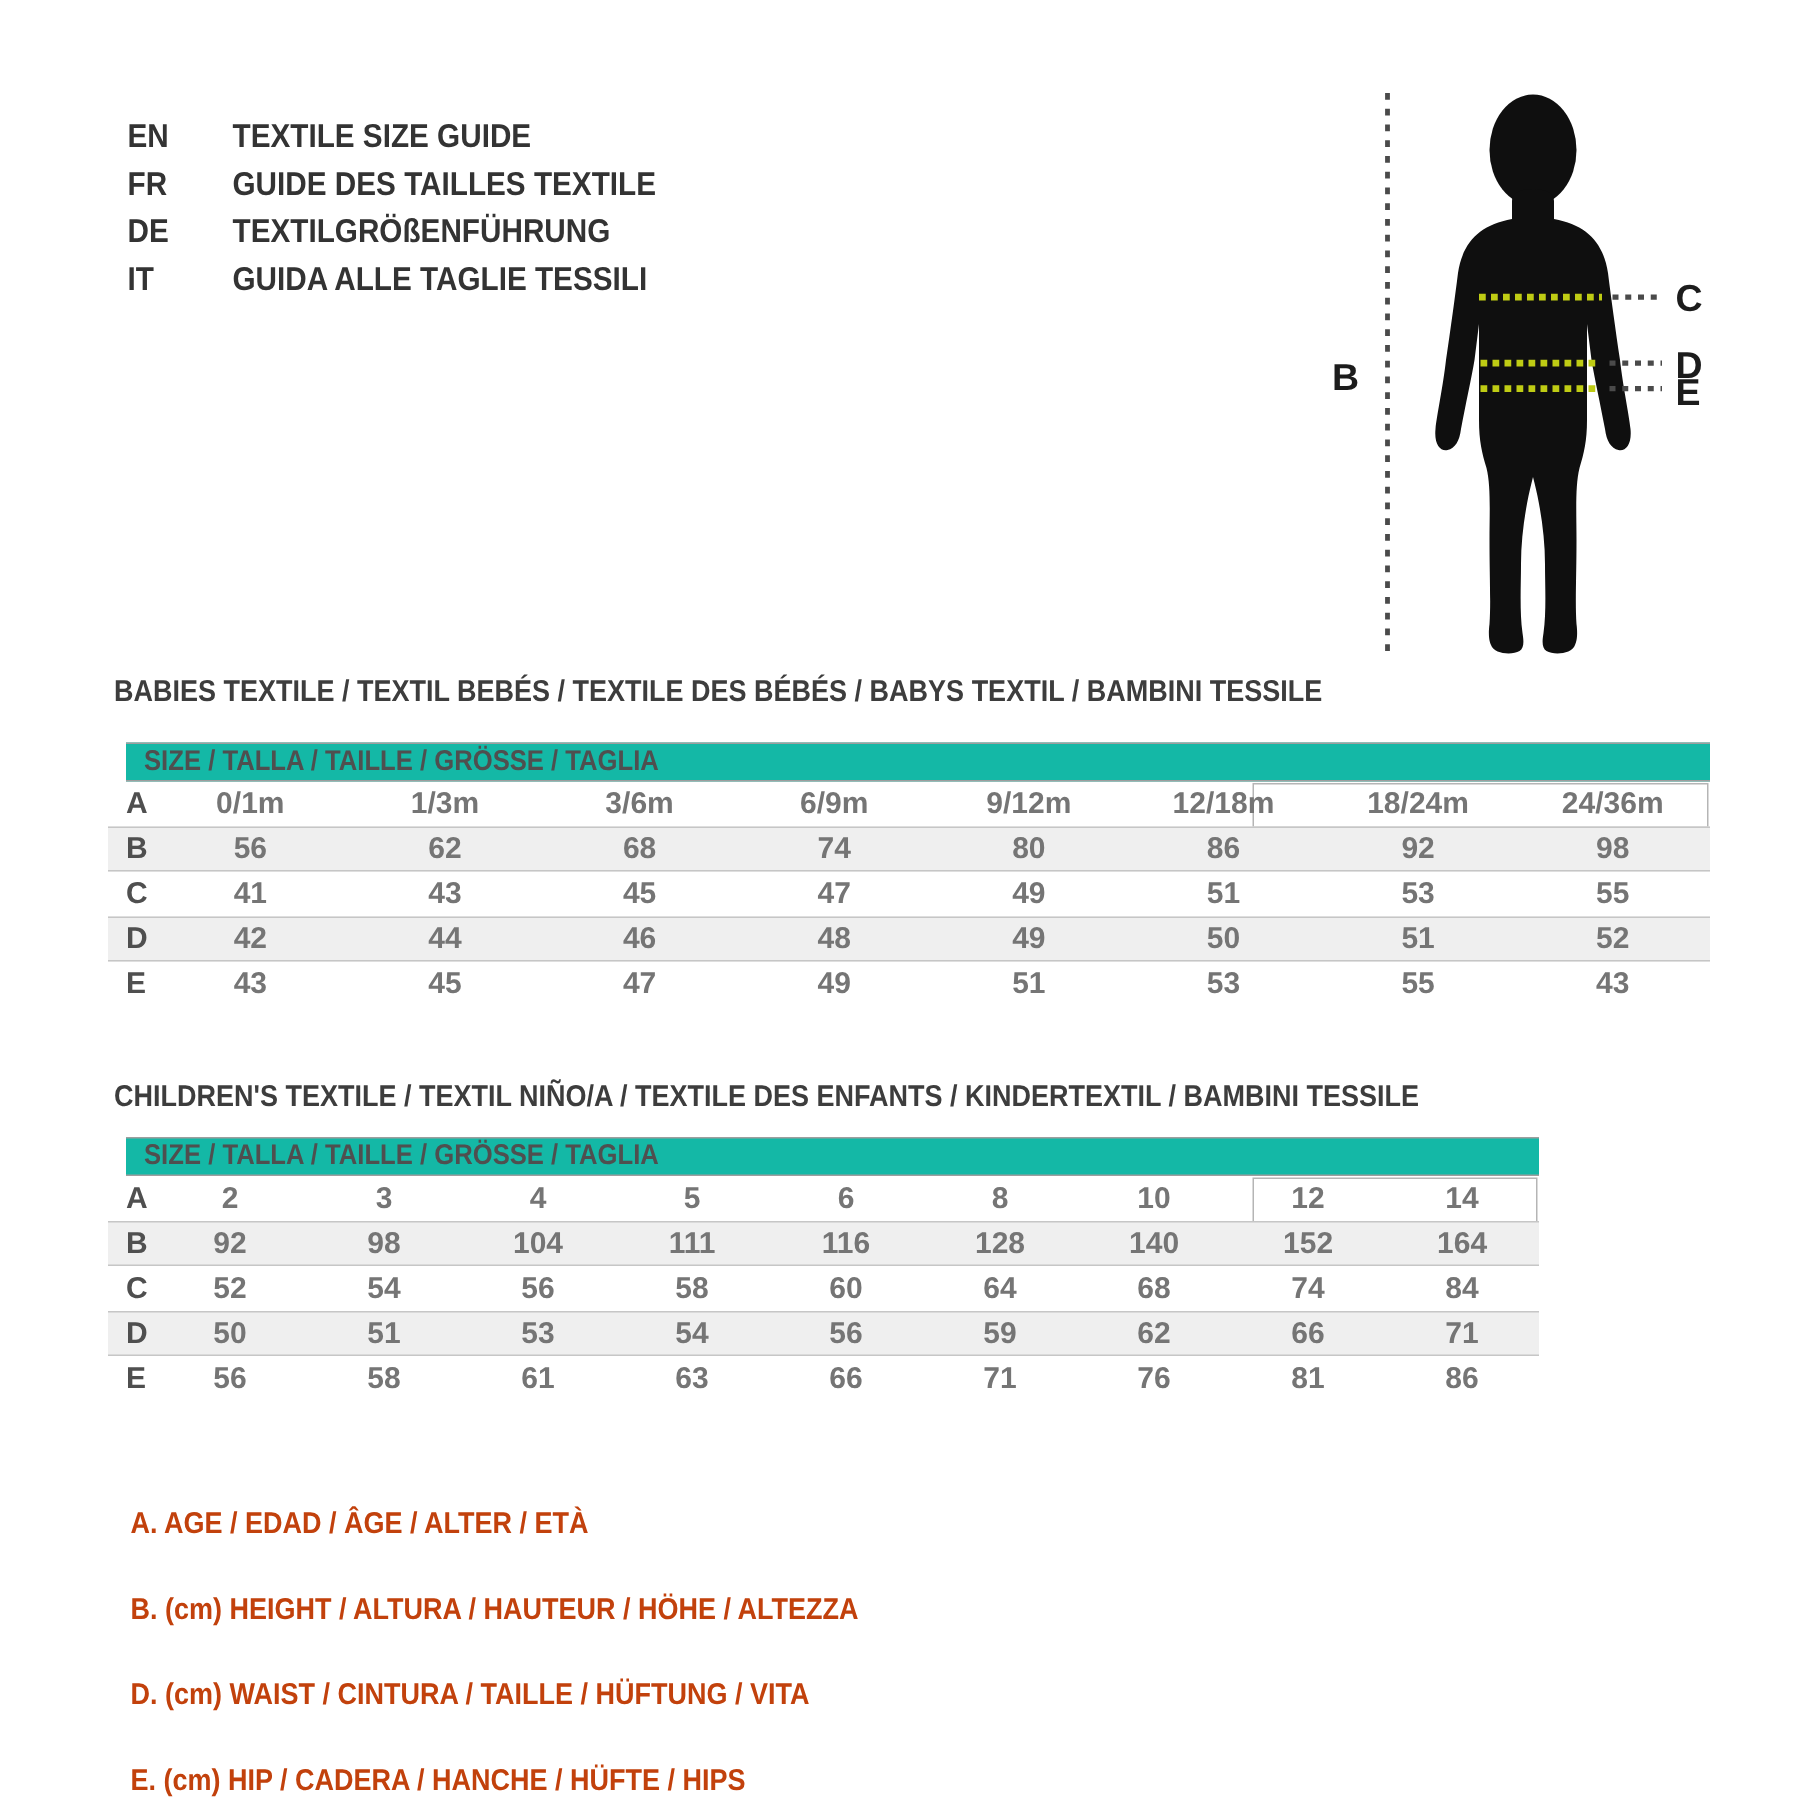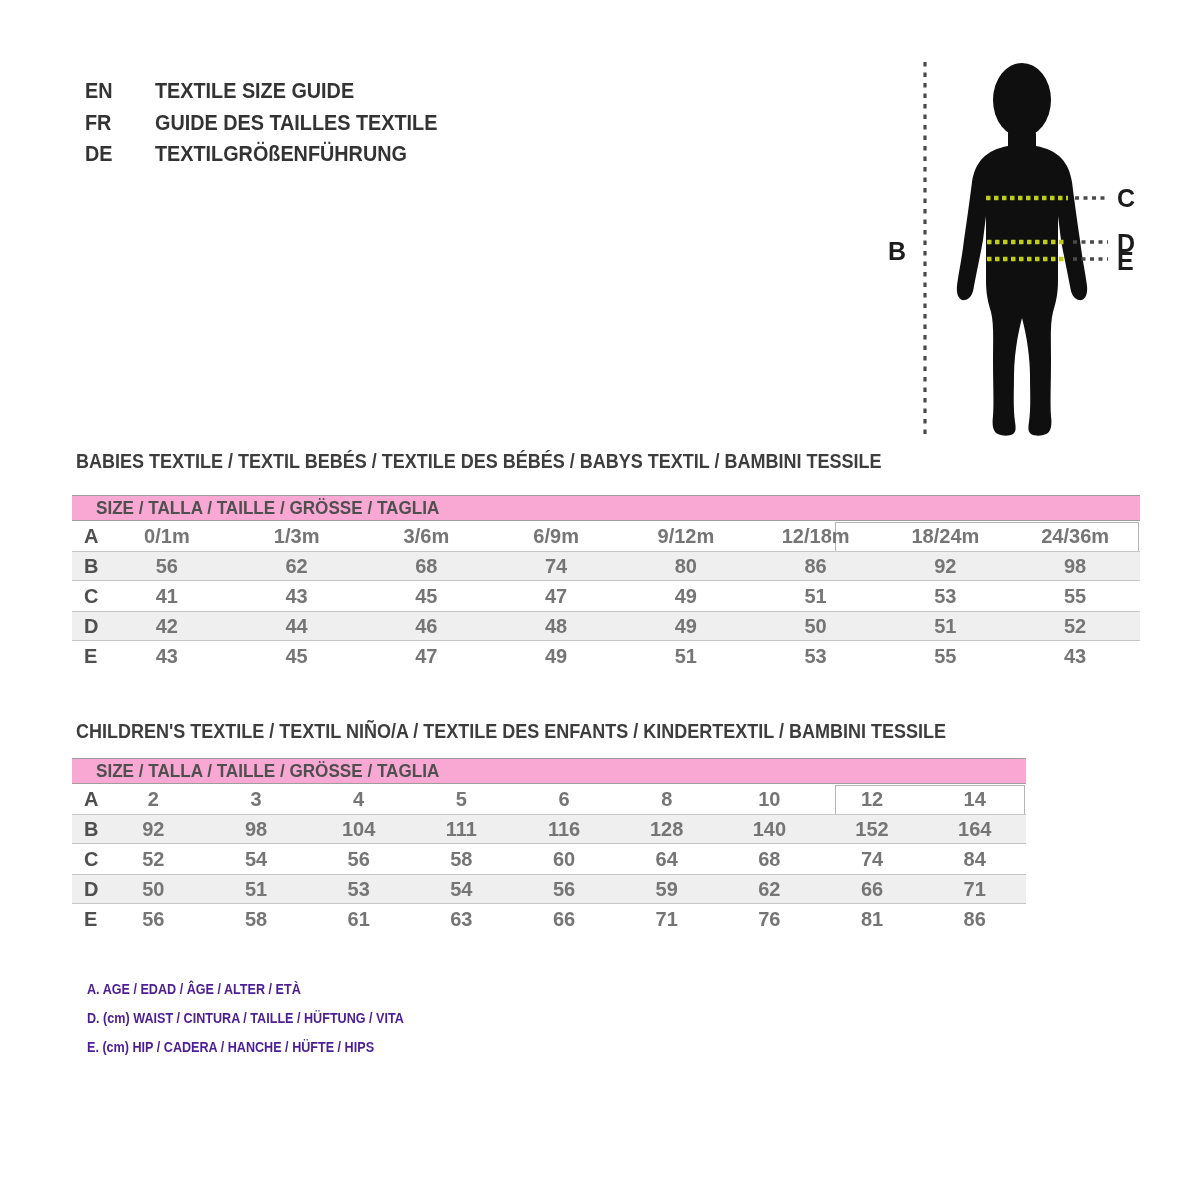--- a/index.html
+++ b/index.html
@@ -20,51 +20,55 @@
 
   
   .section-heading { position:absolute; left:76px; font-size:20px; color:#3d3d3d; }
   .babies-heading { top:450px; }
   .children-heading { top:720px; }
 
   
   .size-table { position:absolute; left:72px; }
   .babies-table { top:495px; width:1068px; }
   .children-table { top:758px; width:954px; }
-  .table-header { height:26px; background:#f9a8d4; border-top:1px solid #9e9e9e; border-bottom:1px solid #9e9e9e;
-                  font-size:19px; color:#4f4f4f; line-height:23px; padding-left:24px; }
+  .table-header { height:26px; background:#14b8a6; border-top:1px solid #9e9e9e; border-bottom:1px solid #9e9e9e;
+                  font-size:19px; color:#4f4f4f; line-height:23px; padding-left:12px;margin-left:12px; }
   .trow { display:flex; height:30px; align-items:center; position:relative; z-index:1; }
   .trow.zebra { background:#efefef; border-top:1px solid #c6c6c6; border-bottom:1px solid #c6c6c6; }
   .rlabel { width:30px; padding-left:12px; font-size:20px; color:#4f4f4f; }
   .cell { flex:1; text-align:center; font-size:20px; color:#757575; }
   .highlight-box { position:absolute; background:#fff; border:1px solid #b5b5b5; z-index:0; }
   .babies-table .highlight-box { left:763px; top:27px; width:304px; height:30px; }
   .children-table .highlight-box { left:763px; top:27px; width:190px; height:30px; }
 
   
   .legend { position:absolute; left:87px; top:974px; }
-  .legend-line { height:29px; display:flex; align-items:center; font-size:14px; color:#4c1d95; }
+  .legend-line { height:29px; display:flex; align-items:center; font-size:20px; color:#c2410c;margin-top:28px; }
 </style>
 </head>
 <body>
 
 <div class="page">
 
   <div class="lang-block">
       <div class="lang-row">
         <span class="lang-code cond">EN</span>
         <span class="lang-title cond">TEXTILE SIZE GUIDE</span>
       </div>
       <div class="lang-row">
         <span class="lang-code cond">FR</span>
         <span class="lang-title cond">GUIDE DES TAILLES TEXTILE</span>
       </div>
       <div class="lang-row">
         <span class="lang-code cond">DE</span>
         <span class="lang-title cond">TEXTILGRÖßENFÜHRUNG</span>
+      </div>
+      <div class="lang-row">
+        <span class="lang-code cond">IT</span>
+        <span class="lang-title cond">GUIDA ALLE TAGLIE TESSILI</span>
       </div>
     </div>
 
   <svg class="figure-svg" viewBox="0 0 330 420">
 
     <line x1="55" y1="22" x2="55" y2="398" stroke-width="3.2" stroke-dasharray="4.5 6" stroke="#4a4a4a"></line>
     <text x="18" y="220" class="measure-label">B</text>
 
     <g>
       <ellipse cx="152" cy="60" rx="29" ry="37" fill="#0f0f0f"></ellipse>
@@ -249,20 +253,23 @@
           <span class="cell">86</span>
         </div>
       </div>
   </div>
 
   <div class="legend">
       <div class="legend-line">
         <span class="cond">A. AGE / EDAD / ÂGE / ALTER / ETÀ</span>
       </div>
       <div class="legend-line">
+        <span class="cond">B. (cm) HEIGHT / ALTURA / HAUTEUR / HÖHE / ALTEZZA</span>
+      </div>
+      <div class="legend-line">
         <span class="cond">D. (cm) WAIST / CINTURA / TAILLE / HÜFTUNG / VITA</span>
       </div>
       <div class="legend-line">
         <span class="cond">E. (cm) HIP / CADERA / HANCHE / HÜFTE / HIPS</span>
       </div>
     </div>
 
 </div>
 
 </body></html>

